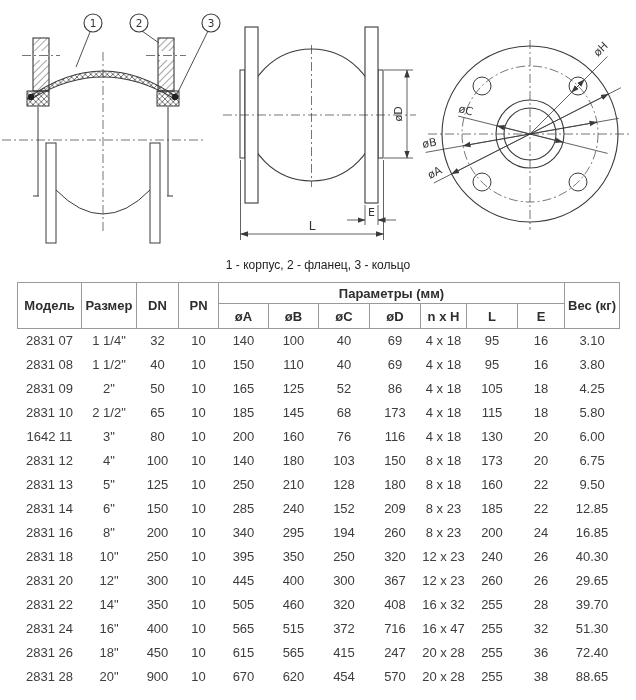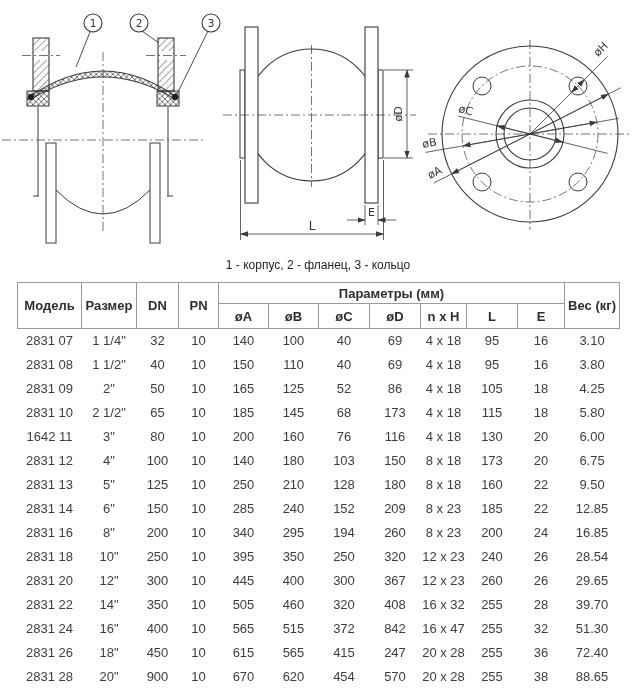--- a/index.html
+++ b/index.html
@@ -364,21 +364,21 @@
           <td>10"</td>
           <td>250</td>
           <td>10</td>
           <td>395</td>
           <td>350</td>
           <td>250</td>
           <td>320</td>
           <td>12 x 23</td>
           <td>240</td>
           <td>26</td>
-          <td>28.54</td>
+          <td>40.30</td>
         </tr>
         <tr>
           <td>2831 20</td>
           <td>12"</td>
           <td>300</td>
           <td>10</td>
           <td>445</td>
           <td>400</td>
           <td>300</td>
           <td>367</td>
@@ -402,21 +402,21 @@
           <td>39.70</td>
         </tr>
         <tr>
           <td>2831 24</td>
           <td>16"</td>
           <td>400</td>
           <td>10</td>
           <td>565</td>
           <td>515</td>
           <td>372</td>
-          <td>842</td>
+          <td>716</td>
           <td>16 x 47</td>
           <td>255</td>
           <td>32</td>
           <td>51.30</td>
         </tr>
         <tr>
           <td>2831 26</td>
           <td>18"</td>
           <td>450</td>
           <td>10</td>

